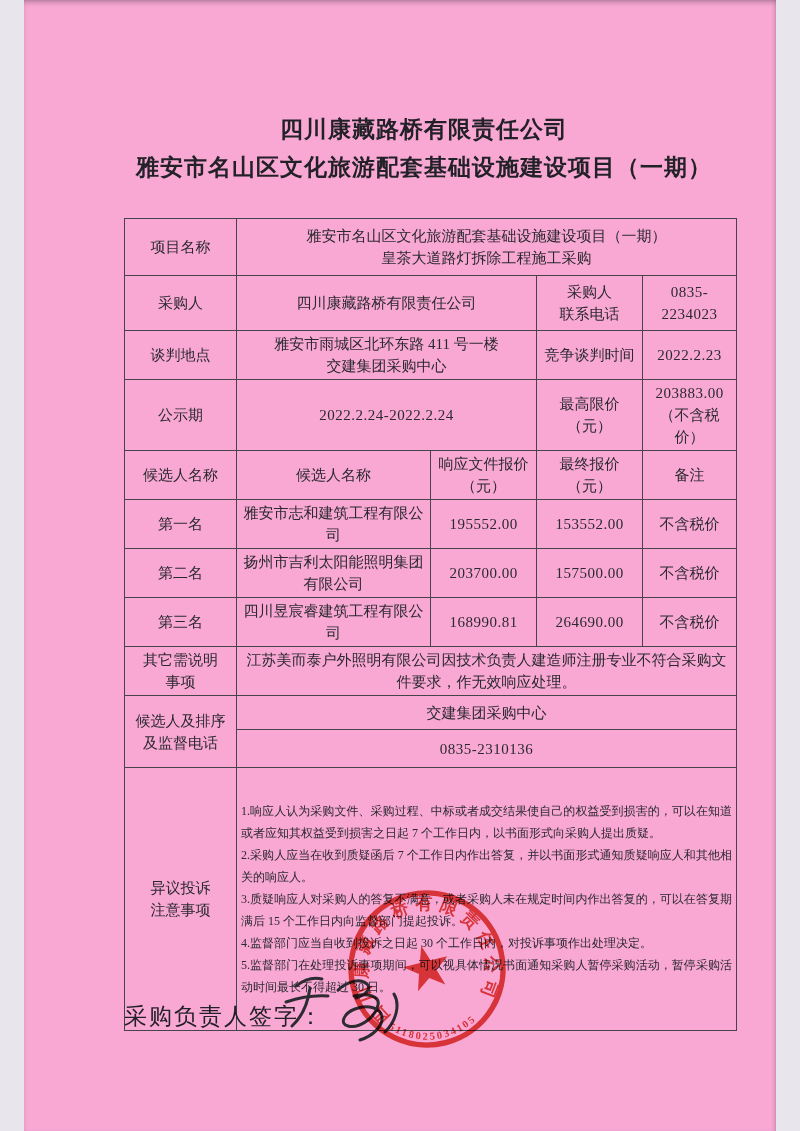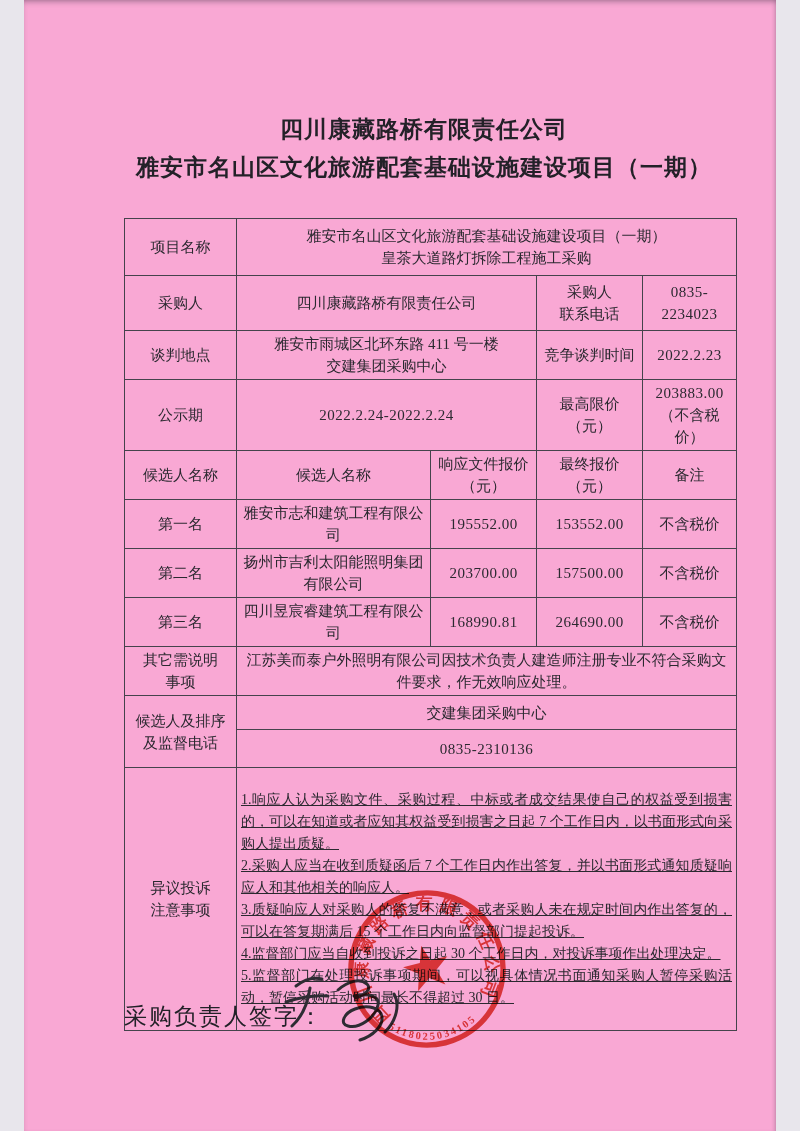--- a/index.html
+++ b/index.html
@@ -17,21 +17,21 @@
     border-collapse:collapse;table-layout:fixed;
     font-size:15px;color:#2b2930;
   }
   table.doc td{
     border:1.4px solid #45434c;text-align:center;vertical-align:middle;
     padding:2px 4px;line-height:22px;overflow:hidden;
   }
   td.lab{font-size:15px;}
   td.leftcell{text-align:left;padding:2px 9px;}
   .num{letter-spacing:.5px;}
-  .objection-cell{text-align:left;font-size:14px;line-height:26.2px;padding:0 9px 0 10px;text-decoration:underline;}
+  .objection-cell{text-align:left;font-size:12px;line-height:26.2px;padding:0 9px 0 10px;}
   .objection-cell div{text-align:justify;}
   .sign-row{position:absolute;left:100px;top:1001px;font-size:23px;letter-spacing:2px;color:#232128;text-align:right;}
   .sig-svg{position:absolute;left:250px;top:952px;width:160px;height:100px;z-index:3;}
   .seal-svg{position:absolute;left:308px;top:874px;width:190px;height:190px;z-index:4;
     mix-blend-mode:multiply;opacity:.88;}
   .seal-text{font-family:"Liberation Serif","DejaVu Serif",serif;font-weight:bold;}
 </style>
 </head>
 <body>
 

